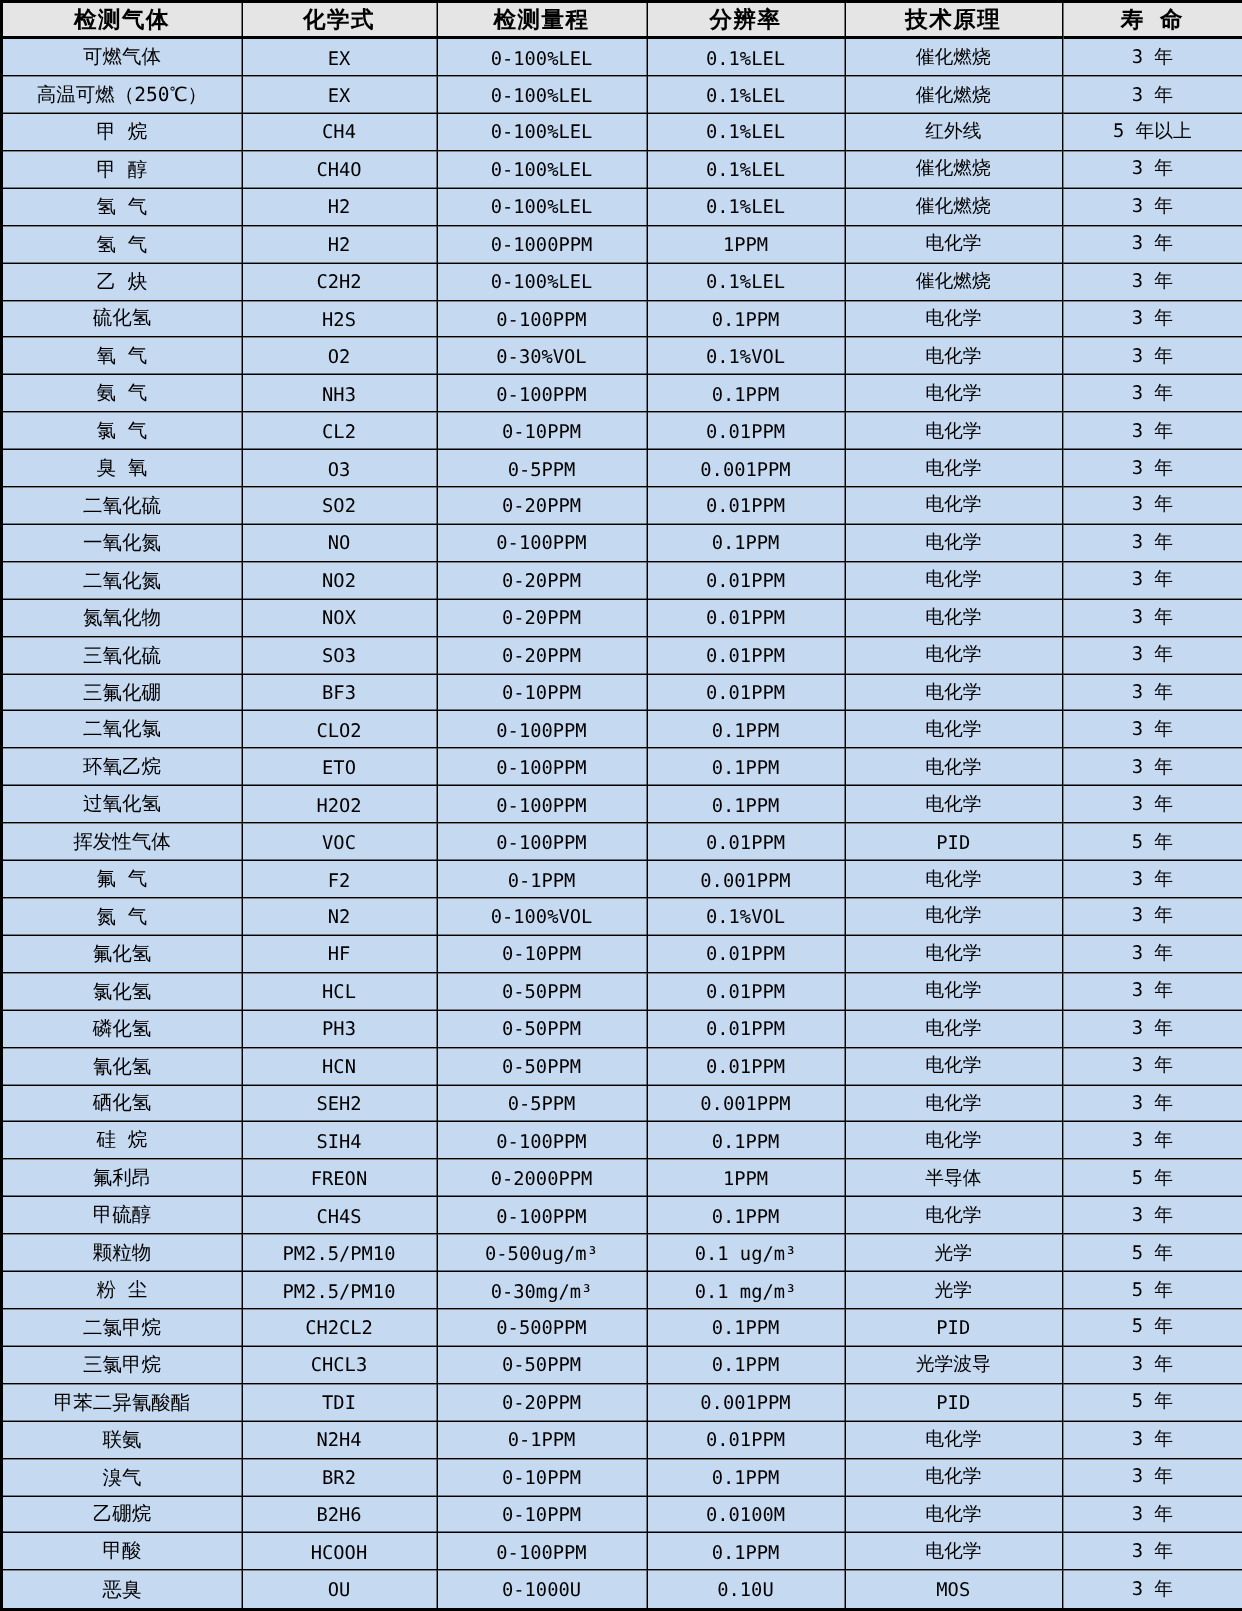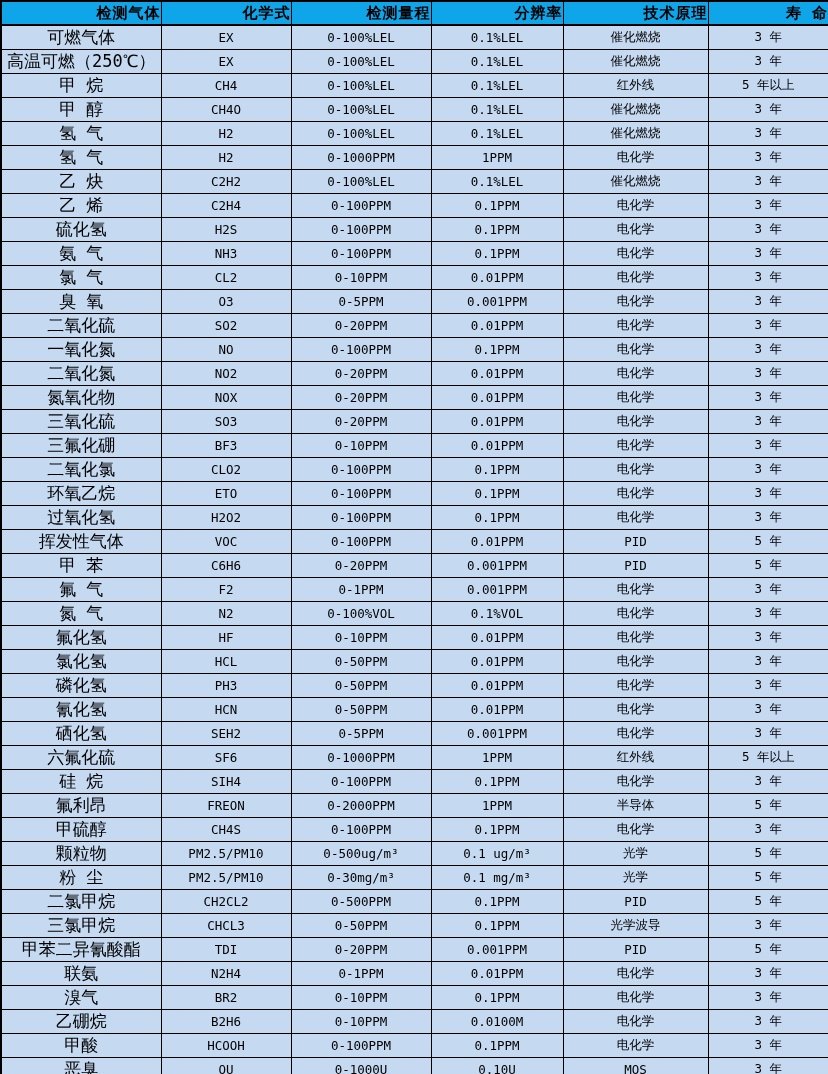--- a/index.html
+++ b/index.html
@@ -15,43 +15,43 @@
     table-layout: fixed;
     border: 2px solid #000000;
   }
   #gas-table col.c1 { width: 160px; }
   #gas-table col.c2 { width: 130px; }
   #gas-table col.c3 { width: 140px; }
   #gas-table col.c4 { width: 132px; }
   #gas-table col.c5 { width: 145px; }
   #gas-table col.c6 { width: 121px; }
   #gas-table th {
-    background: #0ea5e9;
+    background: #e5e5e5;
     border: 1px solid #000000;
     border-bottom-width: 2px;
     font-size: 15px;
     font-weight: bold;
     color: #000000;
-    text-align: right;
+    text-align: center;
     padding: 0;
     height: 22px;
     letter-spacing: 1px;
   }
   #gas-table td {
     background: #C5D9F1;
     border: 1px solid #000000;
     font-size: 12.5px;
     color: #000000;
     text-align: center;
     vertical-align: middle;
     padding: 0 2px;
     overflow: hidden;
     white-space: nowrap;
   }
-  #gas-table td.gas-name { font-size: 17px; }
+  #gas-table td.gas-name { font-size: 13px; }
 </style>
 </head>
 <body>
 
 <table id="gas-table">
   <colgroup>
     <col class="c1">
       <col class="c2">
       <col class="c3">
       <col class="c4">
@@ -119,32 +119,32 @@
       </tr>
       <tr>
         <td class="gas-name">乙 炔</td>
         <td>C2H2</td>
         <td>0-100%LEL</td>
         <td>0.1%LEL</td>
         <td>催化燃烧</td>
         <td>3 年</td>
       </tr>
       <tr>
-        <td class="gas-name">乙 烯</td>
-        <td>C2H4</td>
-        <td>0-100PPM</td>
-        <td>0.1PPM</td>
-        <td>电化学</td>
-        <td>3 年</td>
-      </tr>
-      <tr>
         <td class="gas-name">硫化氢</td>
         <td>H2S</td>
         <td>0-100PPM</td>
         <td>0.1PPM</td>
+        <td>电化学</td>
+        <td>3 年</td>
+      </tr>
+      <tr>
+        <td class="gas-name">氧 气</td>
+        <td>O2</td>
+        <td>0-30%VOL</td>
+        <td>0.1%VOL</td>
         <td>电化学</td>
         <td>3 年</td>
       </tr>
       <tr>
         <td class="gas-name">氨 气</td>
         <td>NH3</td>
         <td>0-100PPM</td>
         <td>0.1PPM</td>
         <td>电化学</td>
         <td>3 年</td>
@@ -239,28 +239,20 @@
       </tr>
       <tr>
         <td class="gas-name">挥发性气体</td>
         <td>VOC</td>
         <td>0-100PPM</td>
         <td>0.01PPM</td>
         <td>PID</td>
         <td>5 年</td>
       </tr>
       <tr>
-        <td class="gas-name">甲 苯</td>
-        <td>C6H6</td>
-        <td>0-20PPM</td>
-        <td>0.001PPM</td>
-        <td>PID</td>
-        <td>5 年</td>
-      </tr>
-      <tr>
         <td class="gas-name">氟 气</td>
         <td>F2</td>
         <td>0-1PPM</td>
         <td>0.001PPM</td>
         <td>电化学</td>
         <td>3 年</td>
       </tr>
       <tr>
         <td class="gas-name">氮 气</td>
         <td>N2</td>
@@ -301,28 +293,20 @@
         <td>电化学</td>
         <td>3 年</td>
       </tr>
       <tr>
         <td class="gas-name">硒化氢</td>
         <td>SEH2</td>
         <td>0-5PPM</td>
         <td>0.001PPM</td>
         <td>电化学</td>
         <td>3 年</td>
-      </tr>
-      <tr>
-        <td class="gas-name">六氟化硫</td>
-        <td>SF6</td>
-        <td>0-1000PPM</td>
-        <td>1PPM</td>
-        <td>红外线</td>
-        <td>5 年以上</td>
       </tr>
       <tr>
         <td class="gas-name">硅 烷</td>
         <td>SIH4</td>
         <td>0-100PPM</td>
         <td>0.1PPM</td>
         <td>电化学</td>
         <td>3 年</td>
       </tr>
       <tr>

